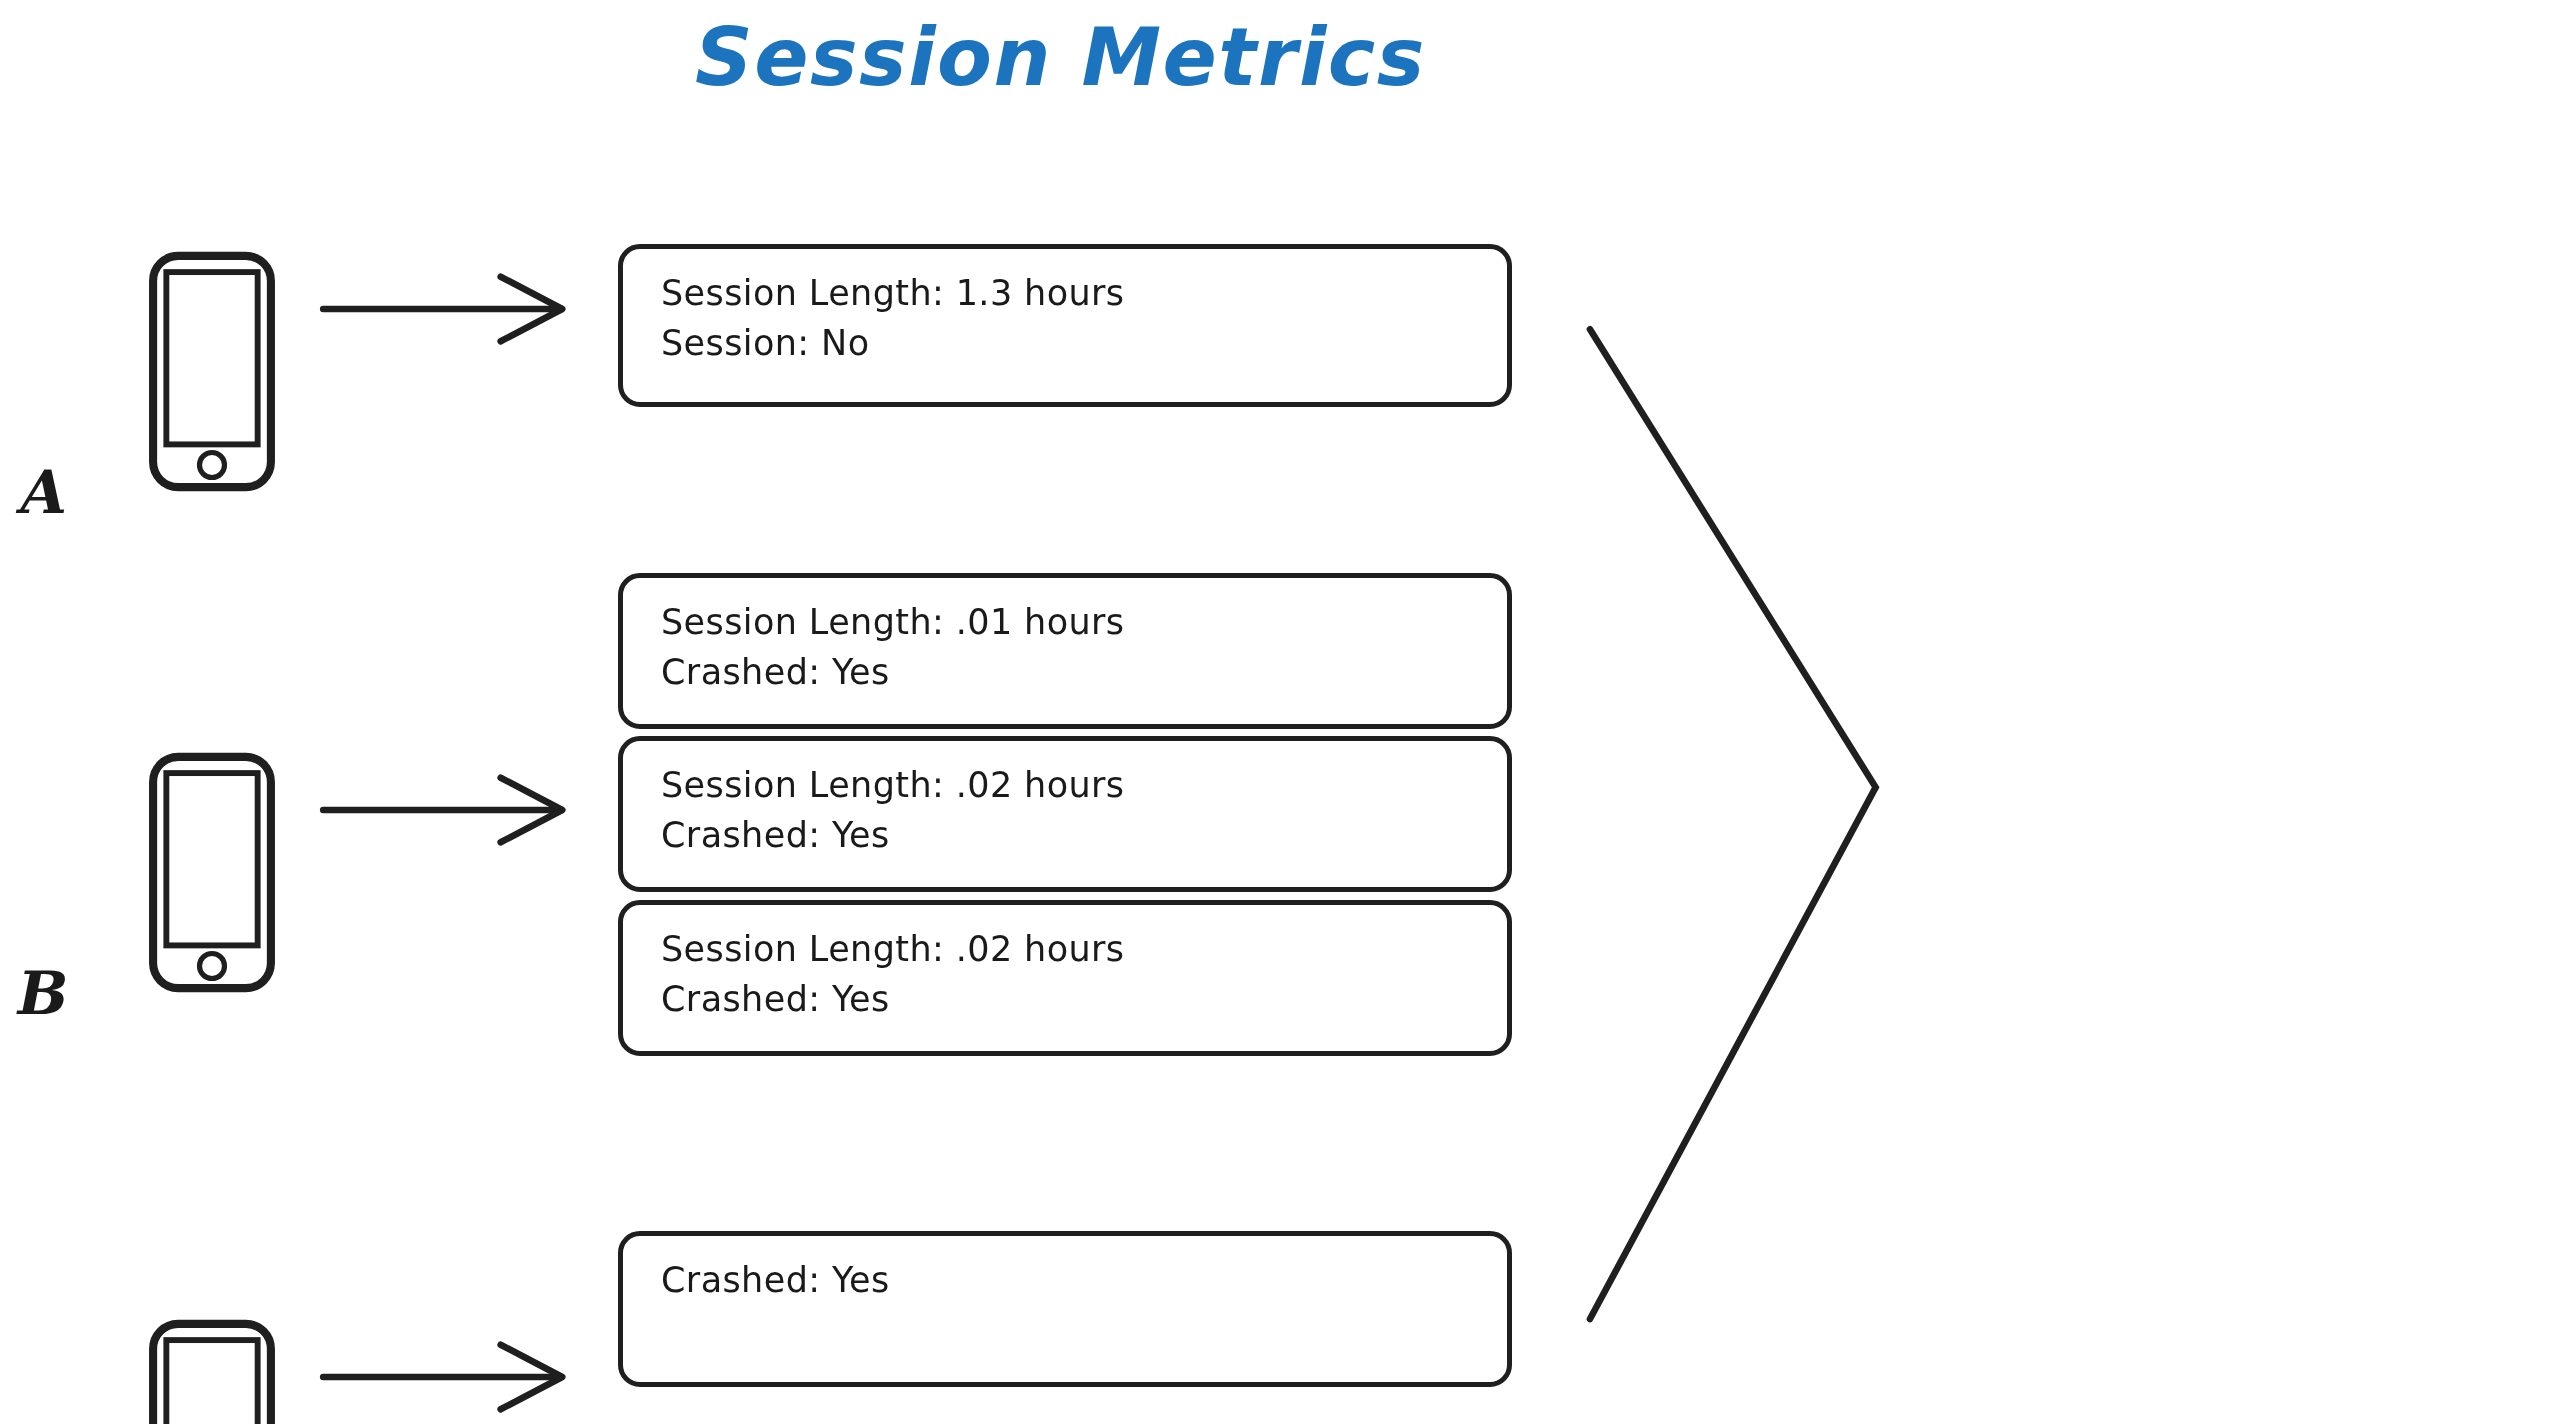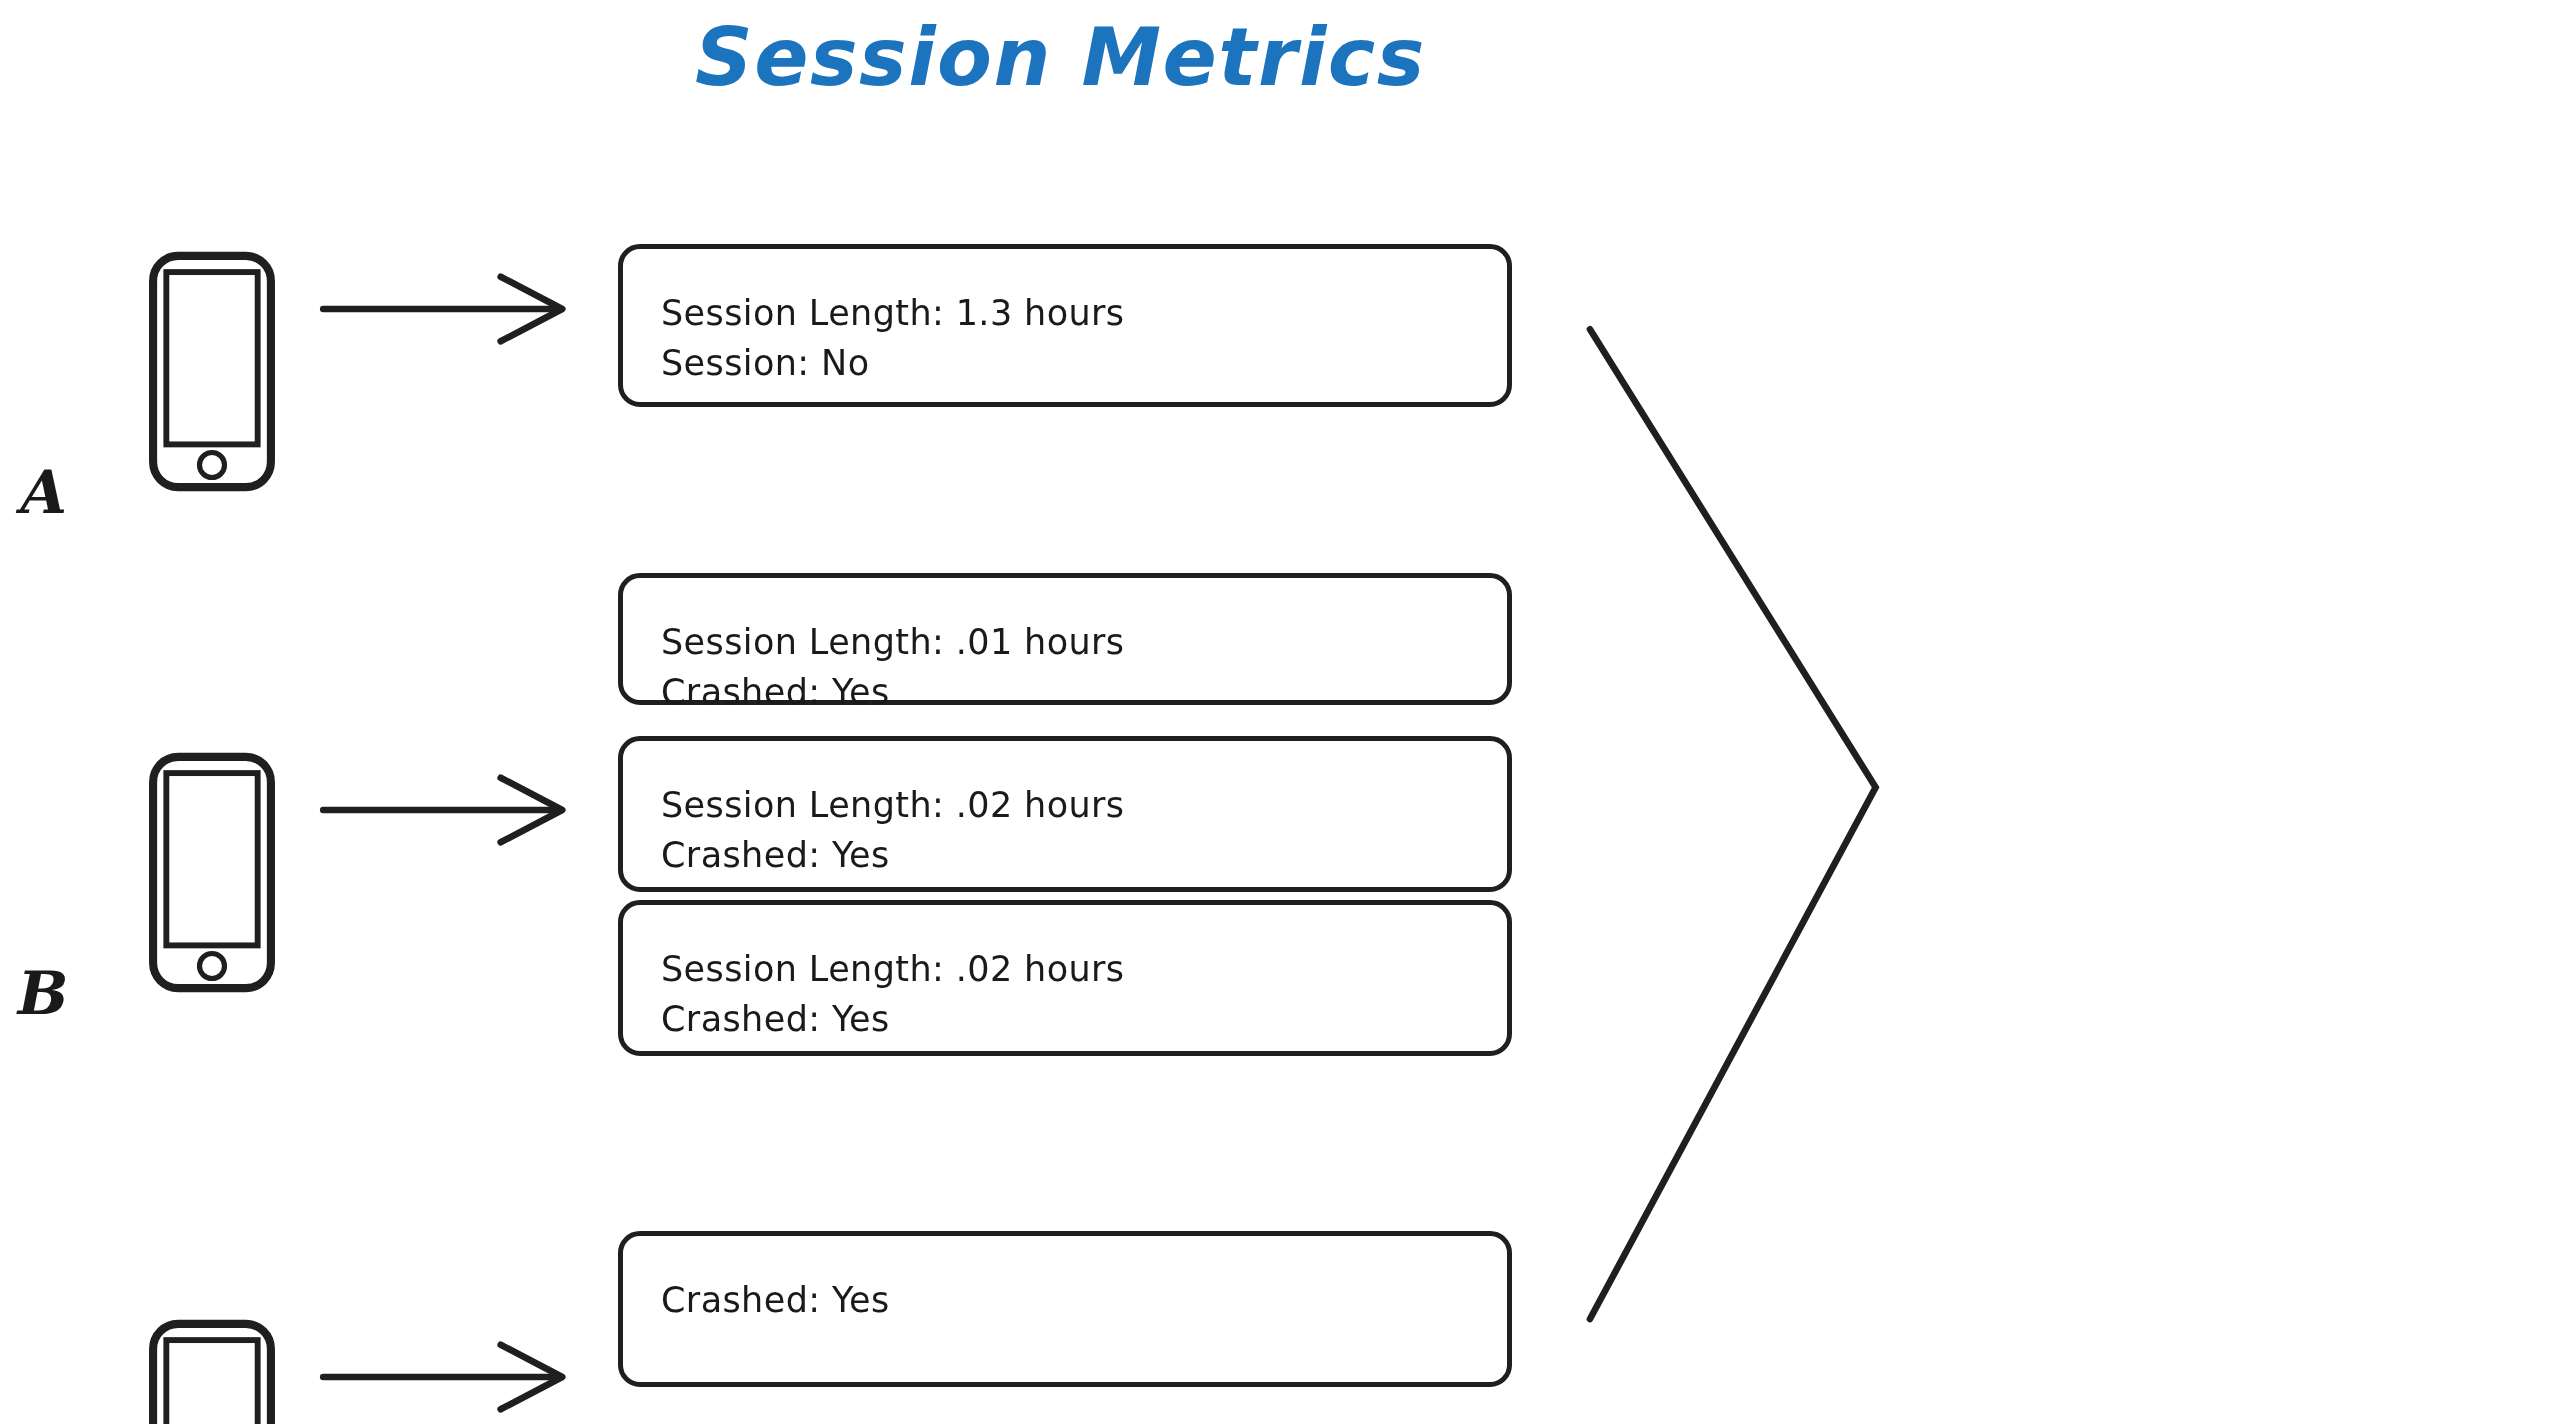--- a/index.html
+++ b/index.html
@@ -72,24 +72,24 @@
 
   
   .metric-card {
     position: absolute;
     left: 618px;
     width: 894px;
     box-sizing: border-box;
     border: 5.2px solid #1f1f1f;
     border-radius: 22px;
     background: #ffffff;
-    padding: 40px 0 0 38px;
+    padding: 20px 0 0 38px;
   }
   .card-a  { top: 244px;  height: 163px; }
-  .card-b1 { top: 573px;  height: 132px; }
+  .card-b1 { top: 573px;  height: 156px; }
   .card-b2 { top: 736px; height: 156px; }
   .card-b3 { top: 900px; height: 156px; }
   .card-c  { top: 1231px; height: 156px; }
 
   .card-line {
     font-family: "DejaVu Sans", sans-serif;
     font-size: 35px;
     font-weight: 400;
     color: #1a1a1a;
     line-height: 1.42;

